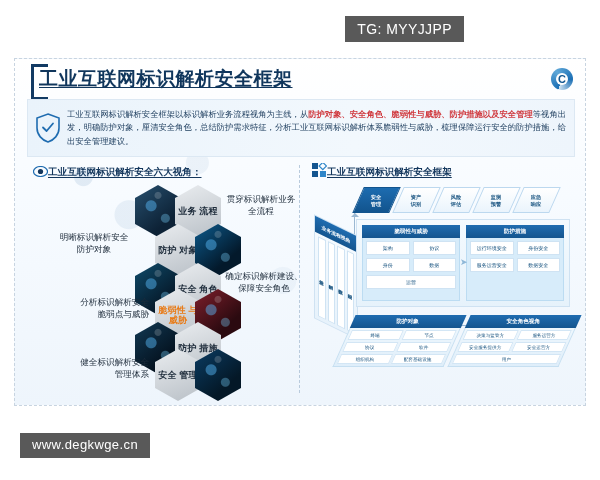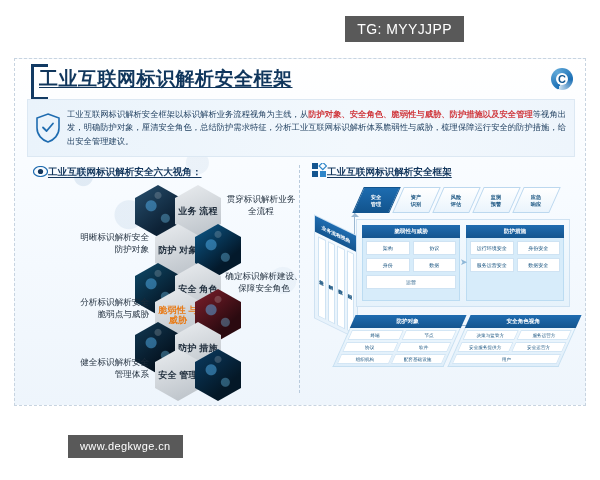--- a/index.html
+++ b/index.html
@@ -7,21 +7,21 @@
     width:600px;height:480px;overflow:hidden;background:#ffffff;
     font-family:"Liberation Sans","DejaVu Sans",sans-serif;
     -webkit-font-smoothing:antialiased;
   }
   .page{position:relative;width:476px;height:480px;}
 
   
   .wm{position:absolute;background:#595959;color:#fff;font-size:14px;letter-spacing:.4px;
       padding:5px 12px;line-height:1.15;}
   .wm-top{right:12px;top:16px;}
-  .wm-bot{left:20px;bottom:22px;font-size:11px;margin-left:48px;}
+  .wm-bot{left:20px;bottom:22px;font-size:13px;}
 
   
   .slide{position:absolute;left:14px;top:58px;width:572px;height:348px;
     background:linear-gradient(180deg,#ffffff 0%,#f7fbff 40%,#eef5fc 100%);
     border:1px dashed #c8d4e0;box-sizing:border-box;overflow:hidden;}
 
   
   .slide:before{content:"";position:absolute;left:0;top:0;right:0;bottom:0;
     background:
       radial-gradient(circle at 12% 34%, rgba(170,195,220,.30) 0 9px, transparent 10px),
@@ -205,21 +205,21 @@
 流程</span>
             </div>
           <div class="hex-note n-right" style="left:198px;top:10px;width:72px;">贯穿标识解析业务
 全流程</div>
 
           <div class="hex hex-lbl" style="left:128px;top:41px;">
               <span>防护
 对象</span>
             </div>
           <div class="hex hex-img hx-e" style="left:168px;top:41px;"></div>
-          <div class="hex-note n-left" style="left:12px;top:48px;width:110px;">明晰标识解析安全
+          <div class="hex-note n-left" style="left:12px;top:48px;width:110px;text-align:center;">明晰标识解析安全
 防护对象</div>
 
           <div class="hex hex-img hx-b" style="left:108px;top:80px;"></div>
           <div class="hex hex-lbl" style="left:148px;top:80px;">
               <span>安全
 角色</span>
             </div>
           <div class="hex-note n-right" style="left:198px;top:87px;width:78px;">确定标识解析建设、
 保障安全角色</div>
 

